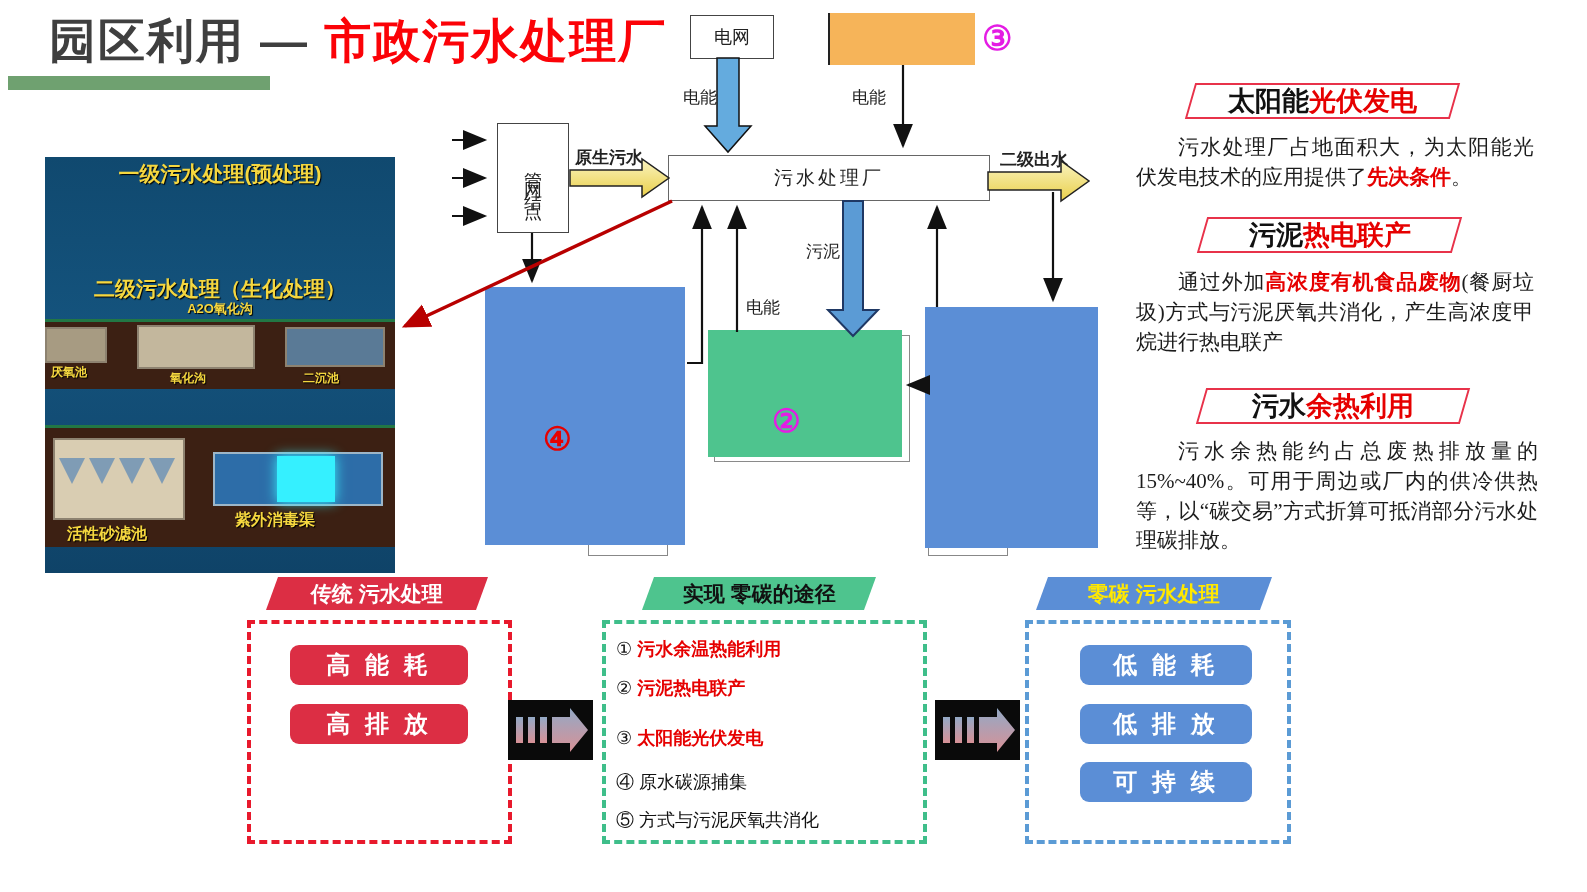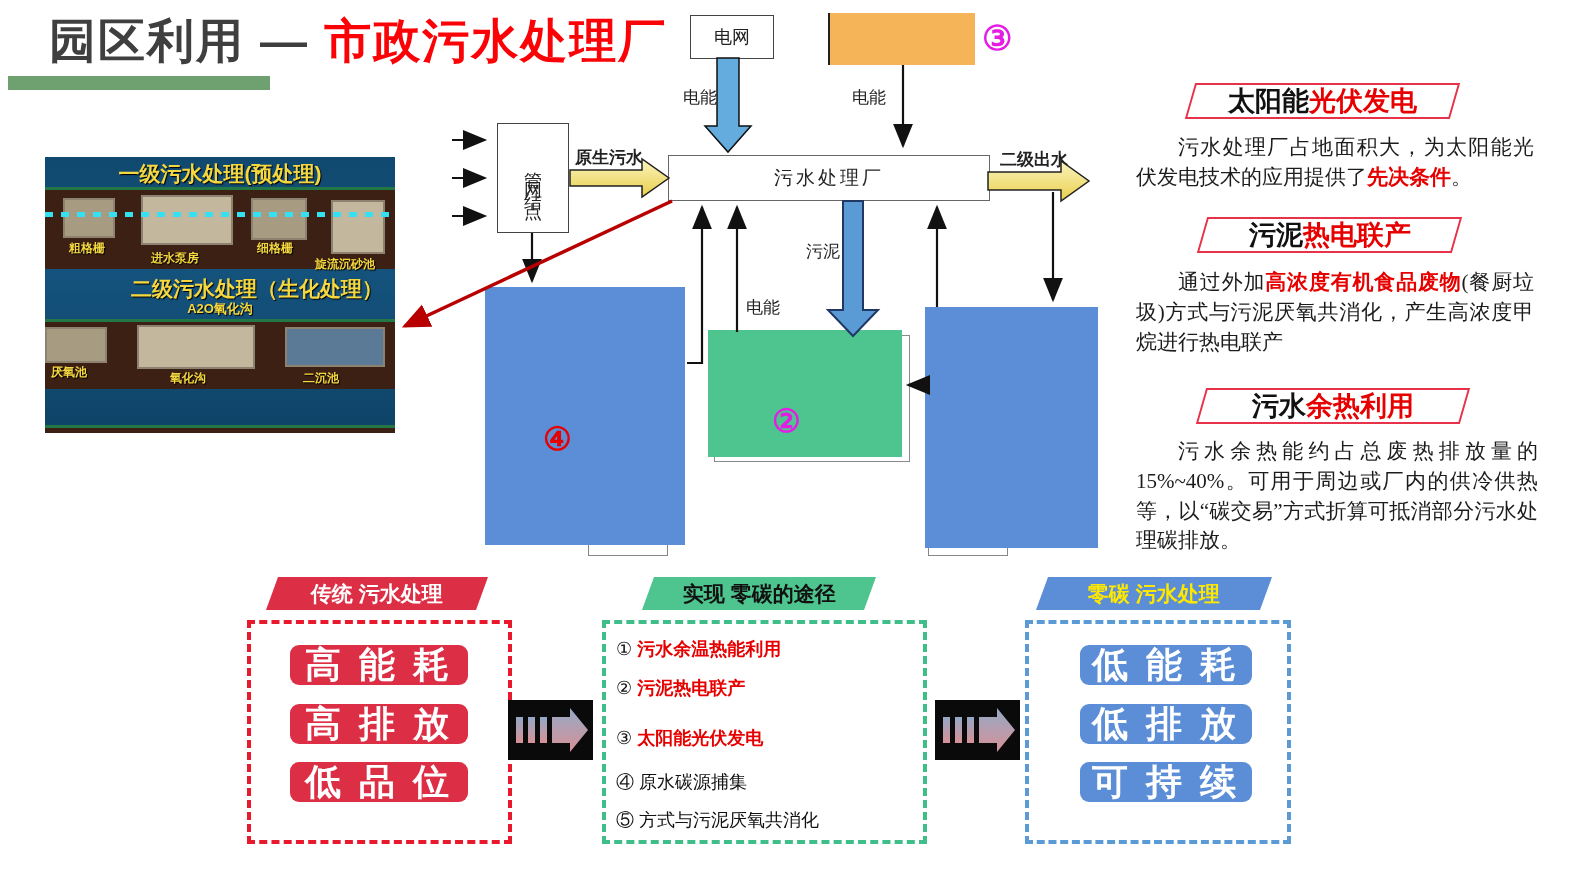--- a/index.html
+++ b/index.html
@@ -6,21 +6,21 @@
   body { background:#888; font-family:"Liberation Sans", sans-serif; }
   #page { position:relative; width:1587px; height:892px; background:#ffffff; overflow:hidden; }
 
   
   .main-title { position:absolute; left:14px; top:10px; font-size:47px; font-weight:bold; letter-spacing:2px; white-space:nowrap;margin-left:35px; }
   .main-title .t-dark { color:#3f3f3f; }
   .main-title .t-red  { color:#fb0207; }
   .green-bar { position:absolute; left:8px; top:76px; width:262px; height:14px; background:#6fa170; }
 
   
-  .photo { position:absolute; left:45px; top:157px; width:350px; height:276px;
+  .photo { position:absolute; left:45px; top:157px; width:350px; height:416px;
            background:linear-gradient(#10496f,#14537d 40%,#0f4368); overflow:hidden;padding-left:17px; }
   .ph-title { position:absolute; left:0; width:100%; text-align:center; color:#f5d73f;
               font-weight:bold; font-size:21px; text-shadow:1px 1px 1px #000; white-space:nowrap; }
   .ph-sub   { position:absolute; left:0; width:100%; text-align:center; color:#f5d73f;
               font-weight:bold; font-size:13px; text-shadow:1px 1px 1px #000; }
   .soil { position:absolute; left:0; width:100%; background:#3c2013; border-top:3px solid #274; }
   .tank { position:absolute; background:#c3b79d; border:2px solid #8d8270; }
   .tank.dk { background:#a79b82; }
   .tank.bl { background:#5a7a96; }
   .pipe { position:absolute; height:5px; background:repeating-linear-gradient(90deg,#35e0f0 0 8px,transparent 8px 16px); }
@@ -52,21 +52,21 @@
               color:#1c1c1c; text-indent:2em; text-align:justify; }
   .sec-body .br { color:#e60000; font-weight:bold; }
 
   
   .bot-head { position:absolute; height:33px; transform:skewX(-20deg); display:flex; align-items:center; justify-content:center; }
   .bot-head .unskew { transform:skewX(20deg); font-size:21px; font-weight:bold; white-space:nowrap; }
   .dash-red   { position:absolute; border:4px dashed #e8192c; background:#fff; }
   .dash-green { position:absolute; border:4px dashed #3fbe8a; background:#fff; }
   .dash-blue  { position:absolute; border:4px dashed #5b9bd5; background:#fff; }
   .pill { position:absolute; width:178px; height:40px; border-radius:9px; color:#fff; font-weight:bold;
-          font-size:36px; letter-spacing:4px; display:flex; align-items:center; justify-content:center; white-space:nowrap; }
+          font-size:24px; letter-spacing:4px; display:flex; align-items:center; justify-content:center; white-space:nowrap; }
   .pill.red  { background:#dc2e44; }
   .pill.blue { background:#5b8ed6; width:172px; }
   .pw-item { position:absolute; font-size:18px; white-space:nowrap; }
   .pw-item .num { color:#111; font-weight:normal; }
   .pw-item .txt-red { color:#e60000; font-weight:bold; }
   .pw-item .txt-blk { color:#111; }
   svg { display:block; }
   .abs { position:absolute; }
 </style>
 </head>
@@ -75,32 +75,21 @@
 <div id="page">
 
   <div class="main-title">
     <span class="t-dark">园区利用 —</span>
     <span class="t-red">市政污水处理厂</span>
   </div>
   <div class="green-bar"></div>
 
   <div class="photo">
     <div class="ph-title" style="top:3px;">一级污水处理(预处理)</div>
-    <div class="soil" style="top:30px; height:82px;">
-      <div class="tank dk" style="left:18px; top:8px; width:52px; height:40px;"></div>
-      <div class="tank" style="left:96px; top:5px; width:92px; height:50px;"></div>
-      <div class="tank dk" style="left:206px; top:8px; width:56px; height:42px;"></div>
-      <div class="tank" style="left:286px; top:10px; width:54px; height:54px;"></div>
-      <div class="pipe" style="left:0; top:22px; width:350px;"></div>
-      <div class="ph-label" style="left:24px; top:50px;">粗格栅</div>
-      <div class="ph-label" style="left:106px; top:60px;">进水泵房</div>
-      <div class="ph-label" style="left:212px; top:50px;">细格栅</div>
-      <div class="ph-label" style="left:270px; top:66px;">旋流沉砂池</div>
-    </div>
-    <div class="ph-title" style="top:118px;margin-left:37px;">二级污水处理（生化处理）</div>
+    <div class="ph-title" style="top:118px;">二级污水处理（生化处理）</div>
     <div class="ph-sub" style="top:143px;">A2O氧化沟</div>
     <div class="soil" style="top:162px; height:70px;text-align:center;">
       <div class="tank dk" style="left:0px; top:5px; width:62px; height:36px;"></div>
       <div class="tank" style="left:92px; top:3px; width:118px; height:44px;"></div>
       <div class="tank bl" style="left:240px; top:5px; width:100px; height:40px;"></div>
       <div class="ph-label" style="left:6px; top:42px;">厌氧池</div>
       <div class="ph-label" style="left:125px; top:48px;">氧化沟</div>
       <div class="ph-label" style="left:258px; top:48px;">二沉池</div>
     </div>
     <div class="soil" style="top:268px; height:122px;">
@@ -207,21 +196,20 @@
   <div class="sec-body" style="left:1136px; top:437px; width:402px;">
     <span>污水余热能约占总废热排放量的15%~40%。可用于周边或厂内的供冷供热等，以“碳交易”方式折算可抵消部分污水处理碳排放。</span><span class="br"></span><span></span>
   </div>
 
   <div class="bot-head" style="left:272px; top:577px; width:210px; background:#dc2e44;">
     <div class="unskew" style="color:#fff;">传统 污水处理</div>
   </div>
   <div class="dash-red" style="left:247px; top:620px; width:265px; height:224px;"></div>
   <div class="pill red" style="left:290px; top:645px;">高 能 耗</div>
   <div class="pill red" style="left:290px; top:704px;">高 排 放</div>
-  <div class="pill red" style="left:290px; top:762px;">低 品 位</div>
 
   <svg class="abs" style="left:508px; top:700px;" width="85" height="60" viewBox="0 0 85 60">
     <defs>
         <linearGradient id="ag1" x1="0" y1="0" x2="0" y2="1">
       <stop offset="0" stop-color="#93a9c6"></stop>
           <stop offset="1" stop-color="#d89196"></stop>
     </linearGradient>
       </defs>
     <rect x="0" y="0" width="85" height="60" fill="#0a0a0a"></rect>
     <rect x="8" y="17" width="7" height="26" fill="url(#ag1)"></rect>

